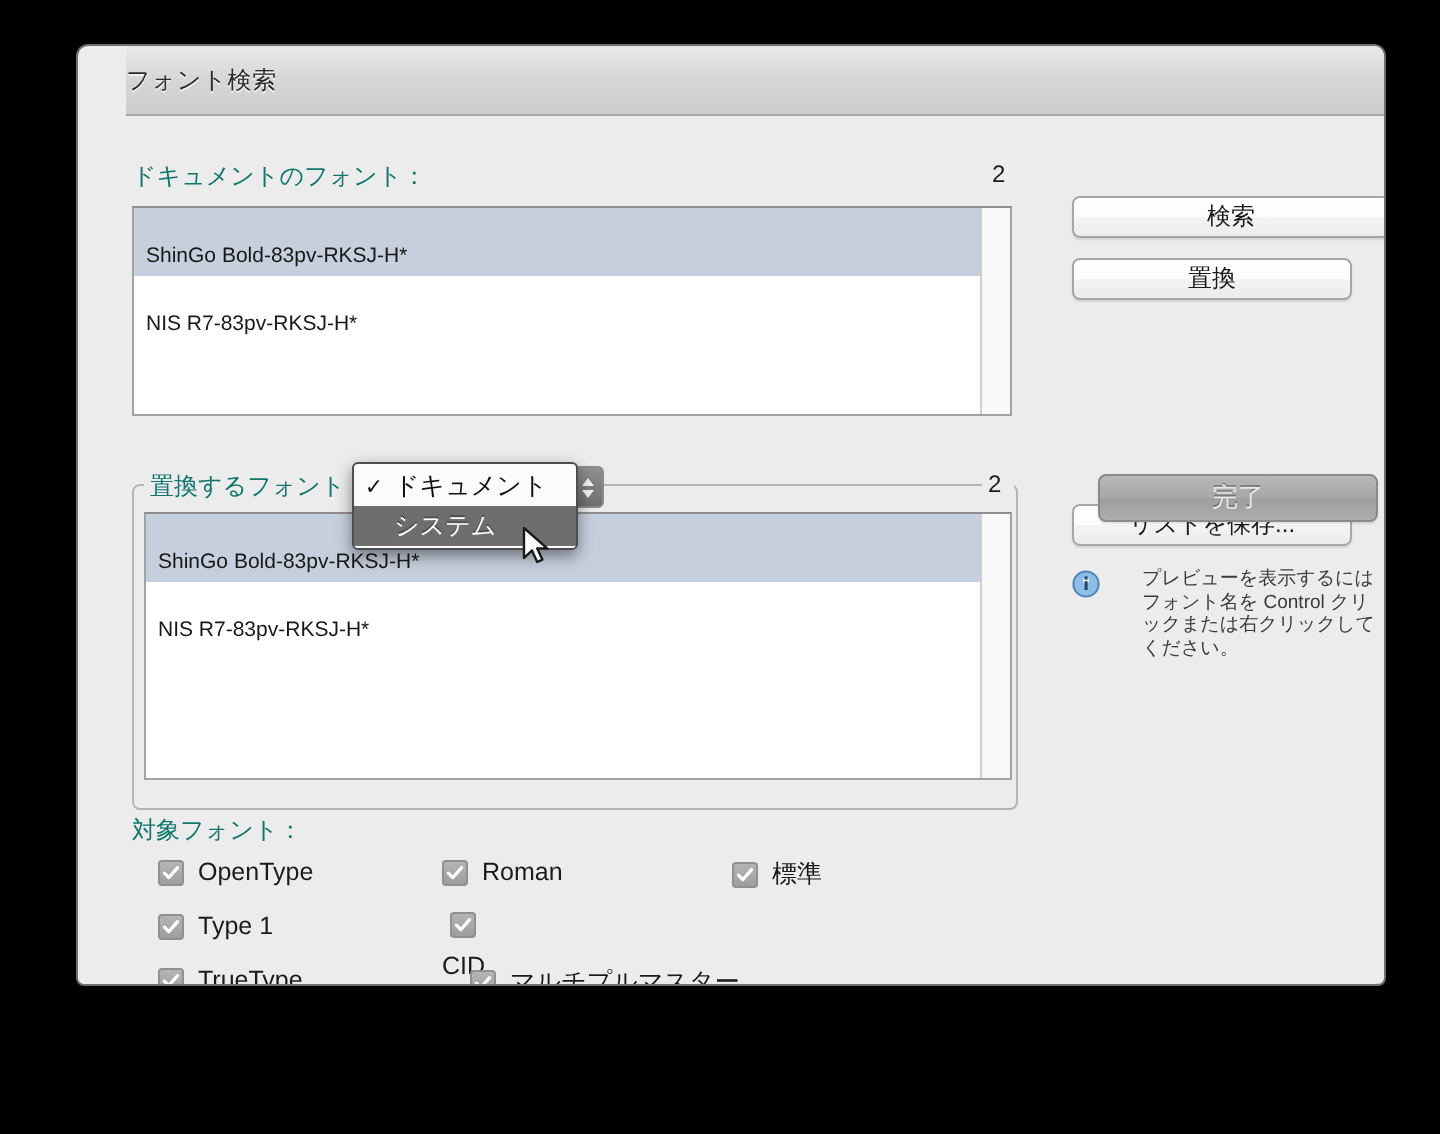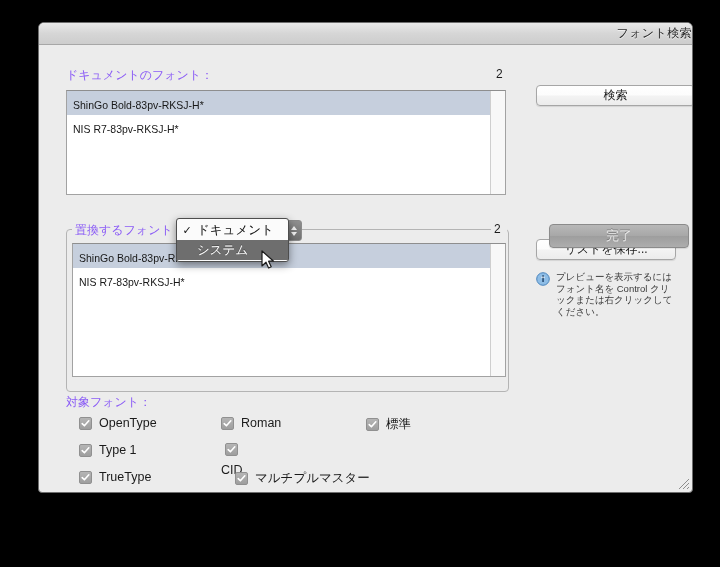--- a/index.html
+++ b/index.html
@@ -16,47 +16,47 @@
     position: absolute;
     left: 38px; top: 22px;
     width: 655px; height: 471px;
     background: #ececec;
     border-radius: 6px 6px 4px 4px;
     box-shadow: 0 3px 14px rgba(0,0,0,0.55);
     border: 1px solid #6e6e6e;
     overflow: hidden;
   }
   .titlebar {
-    height: 22px;
+    height: 35px;
     background: linear-gradient(to bottom, #e9e9e9 0%, #d6d6d6 50%, #cdcdcd 100%);
     border-bottom: 1px solid #a7a7a7;
-    display: flex; align-items: center; justify-content: flex-end;
+    display: flex; align-items: center; justify-content: flex-start; margin-left: 24px;
   }
   .titlebar .title {
     font-size: 12px; color: #2b2b2b; letter-spacing: .4px;
     text-shadow: 0 1px 0 rgba(255,255,255,.7);
   }
   .content { position: relative; width: 100%; height: calc(100% - 22px); }
 
   
-  .label { font-size: 12px; color: #8b5cf6; }
+  .label { font-size: 12px; color: #0f766e; }
   .count { font-size: 12px; color: #1b1b1b; }
 
   .listbox {
     position: absolute;
     background: #fff;
     border: 1px solid #a2a2a2;
     border-top-color: #8e8e8e;
     overflow: hidden;
     display: flex;
   }
   .listbox .rows { flex: 1; min-width: 0; }
   .listrow {
     font-size: 10.5px; color: #181818;
-    padding: 8px 6px 4px 6px;
+    padding: 18px 6px 4px 6px;
     white-space: nowrap; overflow: hidden;
     font-family: "Liberation Sans", "DejaVu Sans", sans-serif;
   }
   .listrow.selected { background: #c6cfdd; }
   .vscroll {
     width: 15px;
     background: #f8f8f8;
     border-left: 1px solid #cfcfcf;
   }
 
@@ -147,20 +147,21 @@
   .cbox svg { display: block; }
   .cblabel { font-size: 12.5px; color: #1b1b1b; white-space: nowrap; }
 
   
   .info-icon { position: absolute; width: 14px; height: 14px; }
   .info-text {
     position: absolute;
     font-size: 9.5px; line-height: 11.5px;
     color: #3a3a3a;
     width: 118px;
+    margin-left: 15px;
   }
 
   
   .grip { position: absolute; right: 1px; bottom: 1px; width: 14px; height: 14px; }
 </style>
 </head>
 <body>
 
 <div id="root">
 
@@ -274,20 +275,21 @@
       <div class="cbrow" style="left:327px; top:371px;">
         <span class="cbox">
           <svg width="9" height="9" viewBox="0 0 9 9">
               <path d="M1.2,4.6 L3.4,6.8 L7.8,1.8" fill="none" stroke="#ffffff" stroke-width="1.6" stroke-linecap="round" stroke-linejoin="round"></path>
             </svg>
         </span>
         <span class="cblabel">標準</span>
       </div>
 
       <div class="btn" style="left:497px; top:40px; width:159px;">検索</div>
+      <div class="btn" style="left:497px; top:71px; width:140px;">置換</div>
       <div class="btn" style="left:497px; top:150px; width:140px;margin-top:44px;">リストを保存...</div>
       <div class="btn default" style="left:497px; top:179px; width:140px; height:24px;margin-left:13px;">完了</div>
 
       <svg class="info-icon" style="left:497px; top:227px;" viewBox="0 0 14 14">
         <circle cx="7" cy="7" r="6.3" fill="#8ebde6" stroke="#4b85bd" stroke-width="1"></circle>
         <circle cx="7" cy="5.2" r="1.5" fill="#ffffff" opacity="0.85"></circle>
         <rect x="6.3" y="3.2" width="1.5" height="1.6" fill="#21456b"></rect>
         <rect x="6.3" y="5.6" width="1.5" height="4.4" fill="#21456b"></rect>
       </svg>
       <div class="info-text" style="left:517px; top:226px;">プレビューを表示するにはフォント名を Control クリックまたは右クリックしてください。</div>

